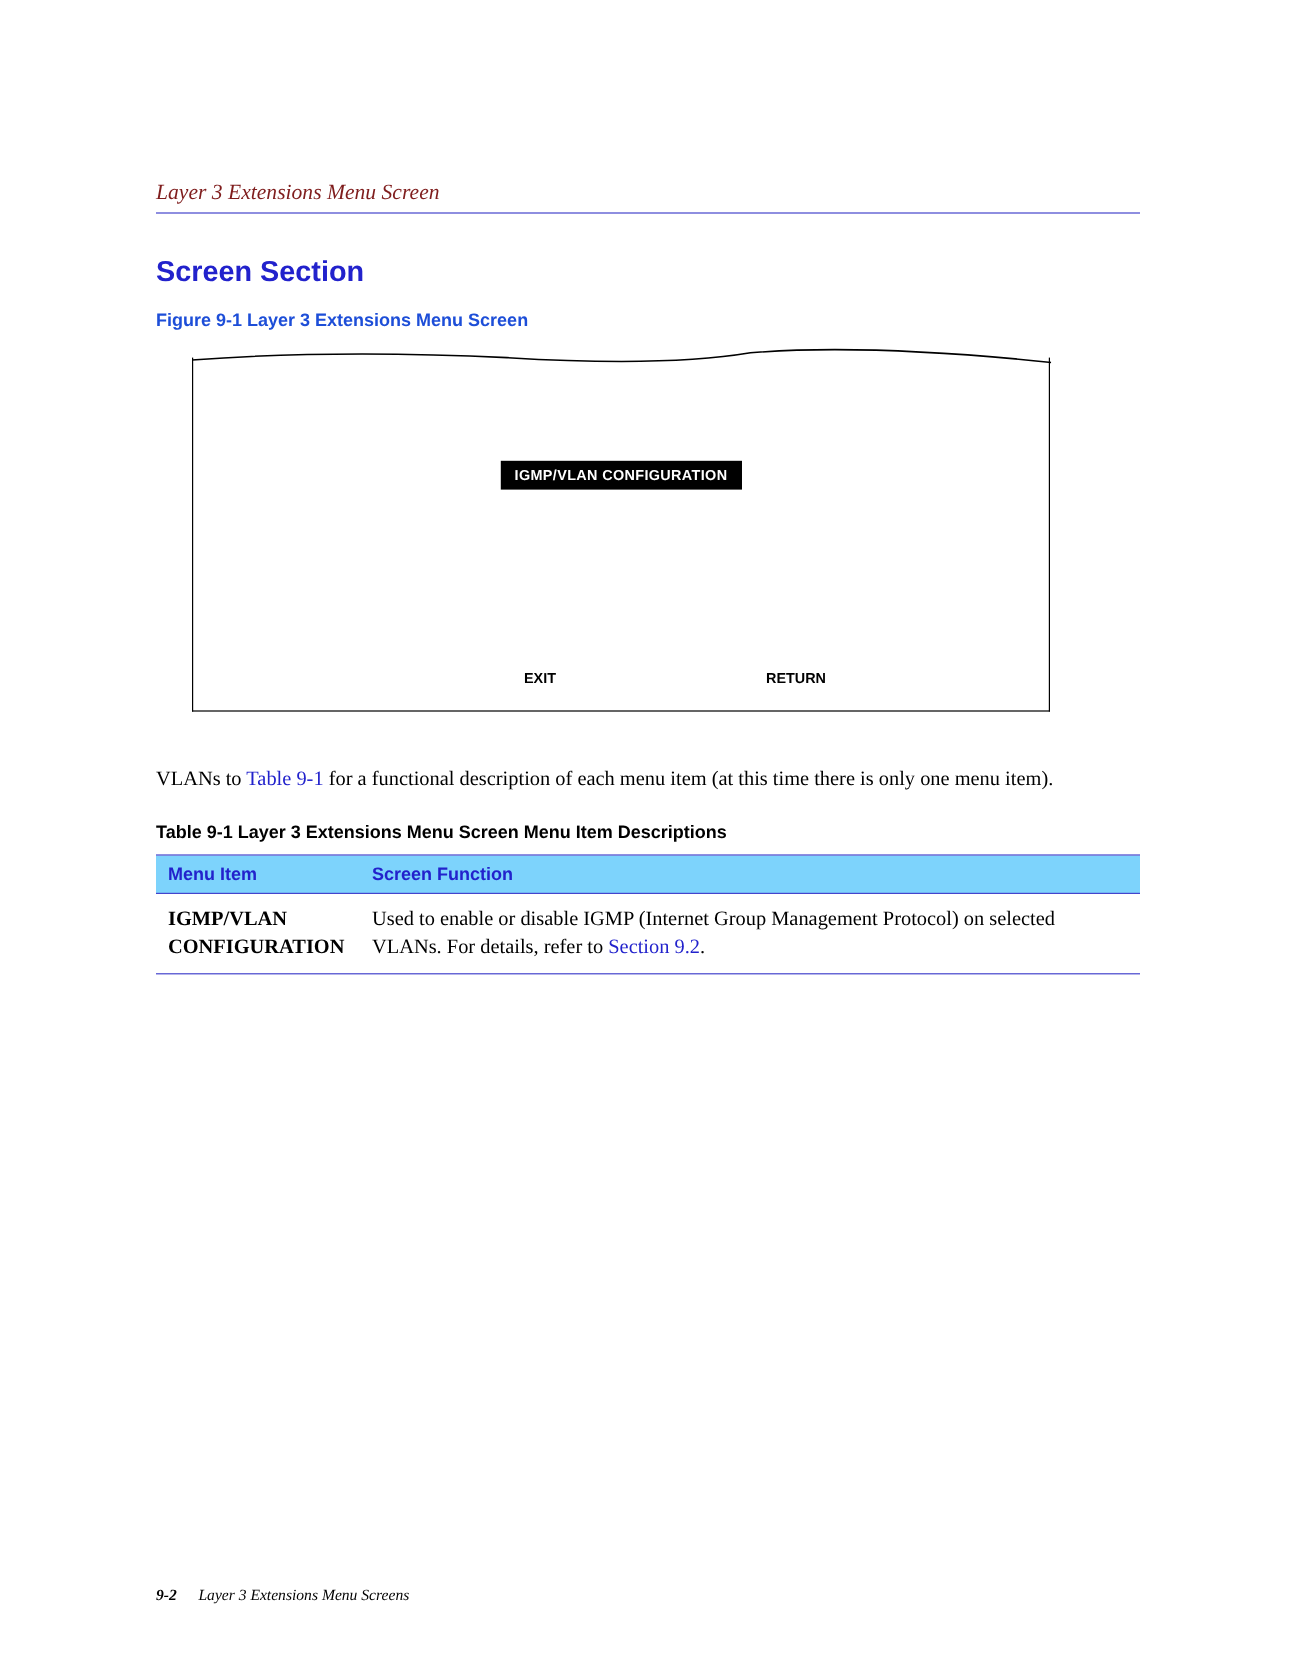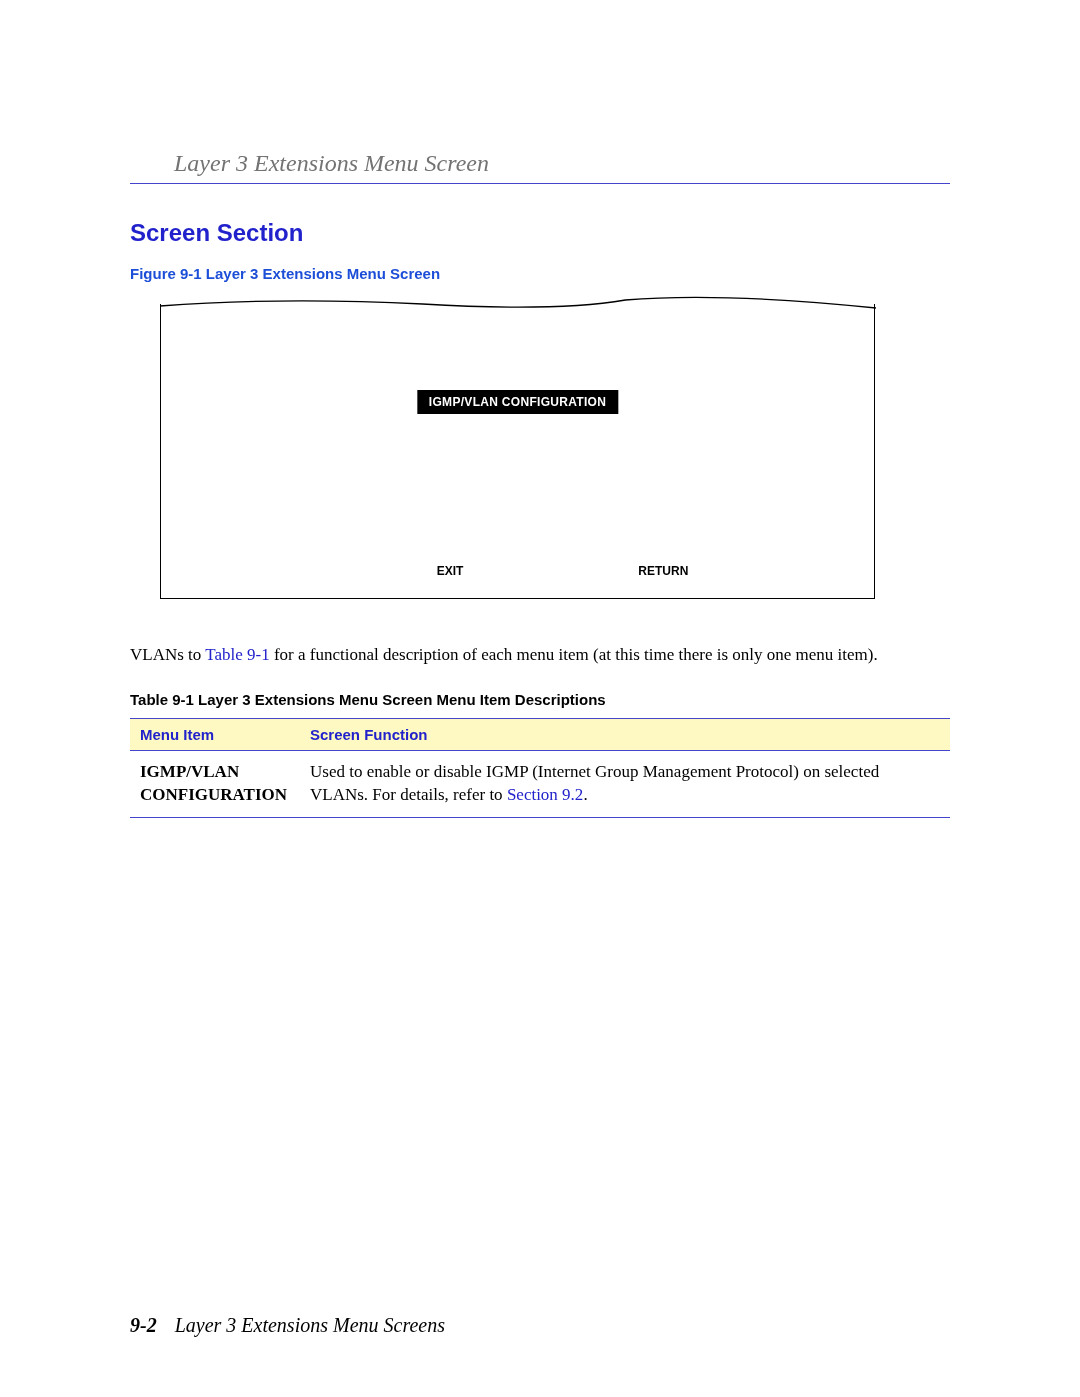--- a/index.html
+++ b/index.html
@@ -19,24 +19,23 @@
       height: 100%;
       position: relative;
     }
     .header-section {
       border-bottom: 1.5px solid #4444cc;
       padding-bottom: 6px;
       margin-bottom: 35px;
     }
     .header-text {
       font-style: italic;
-      font-size: 24px;
+      font-size: 18px;
       font-family: Georgia, serif;
-      color: #737373;
-      margin-left: 44px;
+      color: #7f1d1d;
     }
     .section-heading {
       color: #2222cc;
       font-family: Arial, Helvetica, sans-serif;
       font-weight: bold;
       font-size: 24px;
       margin-bottom: 18px;
     }
     .figure-caption {
       color: #1d4ed8;
@@ -119,21 +118,21 @@
       font-family: Arial, Helvetica, sans-serif;
       font-weight: bold;
       font-size: 15px;
       margin-bottom: 10px;
     }
     .desc-table {
       width: 100%;
       border-collapse: collapse;
     }
     .desc-table thead tr {
-      background: #fef9c3;
+      background: #7dd3fc;
     }
     .desc-table th {
       text-align: left;
       font-family: Arial, Helvetica, sans-serif;
       font-weight: bold;
       font-size: 15px;
       color: #2222cc;
       padding: 7px 10px;
       border-top: 1.5px solid #4444cc;
       border-bottom: 1.5px solid #4444cc;
@@ -150,21 +149,21 @@
       border-bottom: 1.5px solid #4444cc;
     }
     .menu-item-col {
       font-weight: bold;
     }
     .footer {
       position: absolute;
       bottom: 60px;
       left: 130px;
       font-family: Georgia, serif;
-      font-size: 20px;
+      font-size: 13px;
     }
     .footer-pgnum {
       font-weight: bold;
       font-style: italic;
     }
     .footer-title {
       font-style: italic;
       margin-left: 18px;
     }
   </style>

